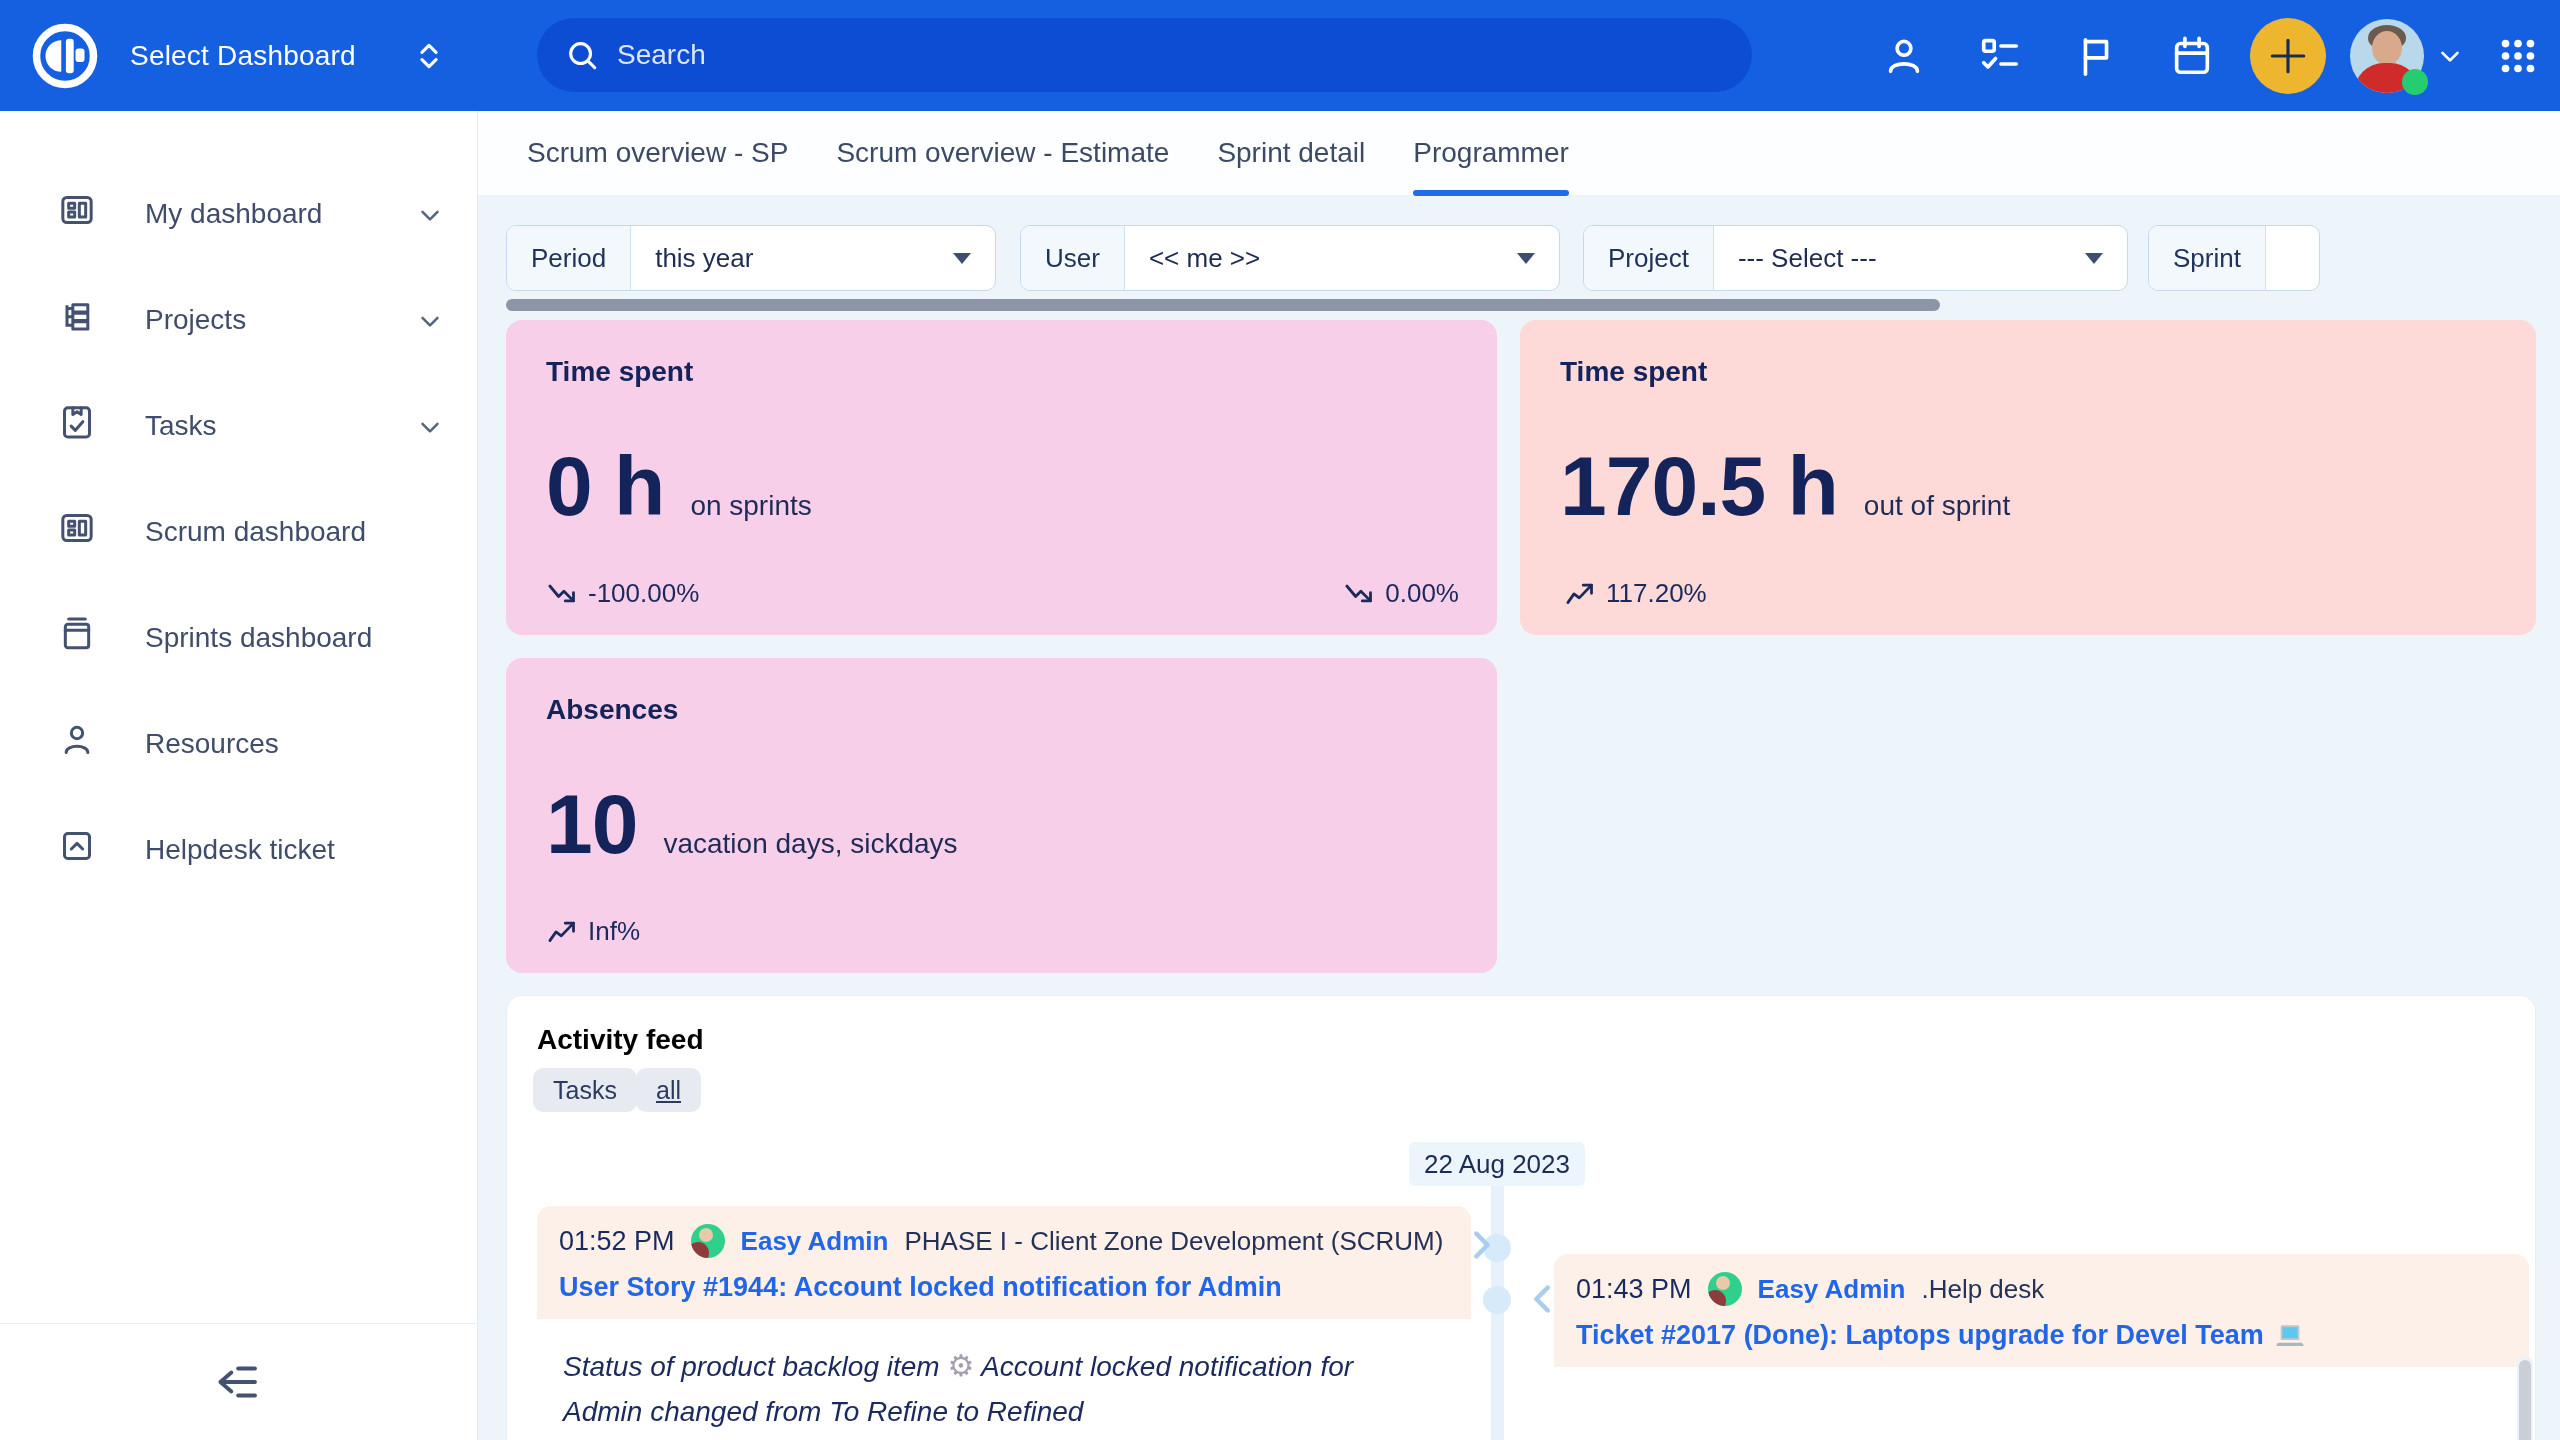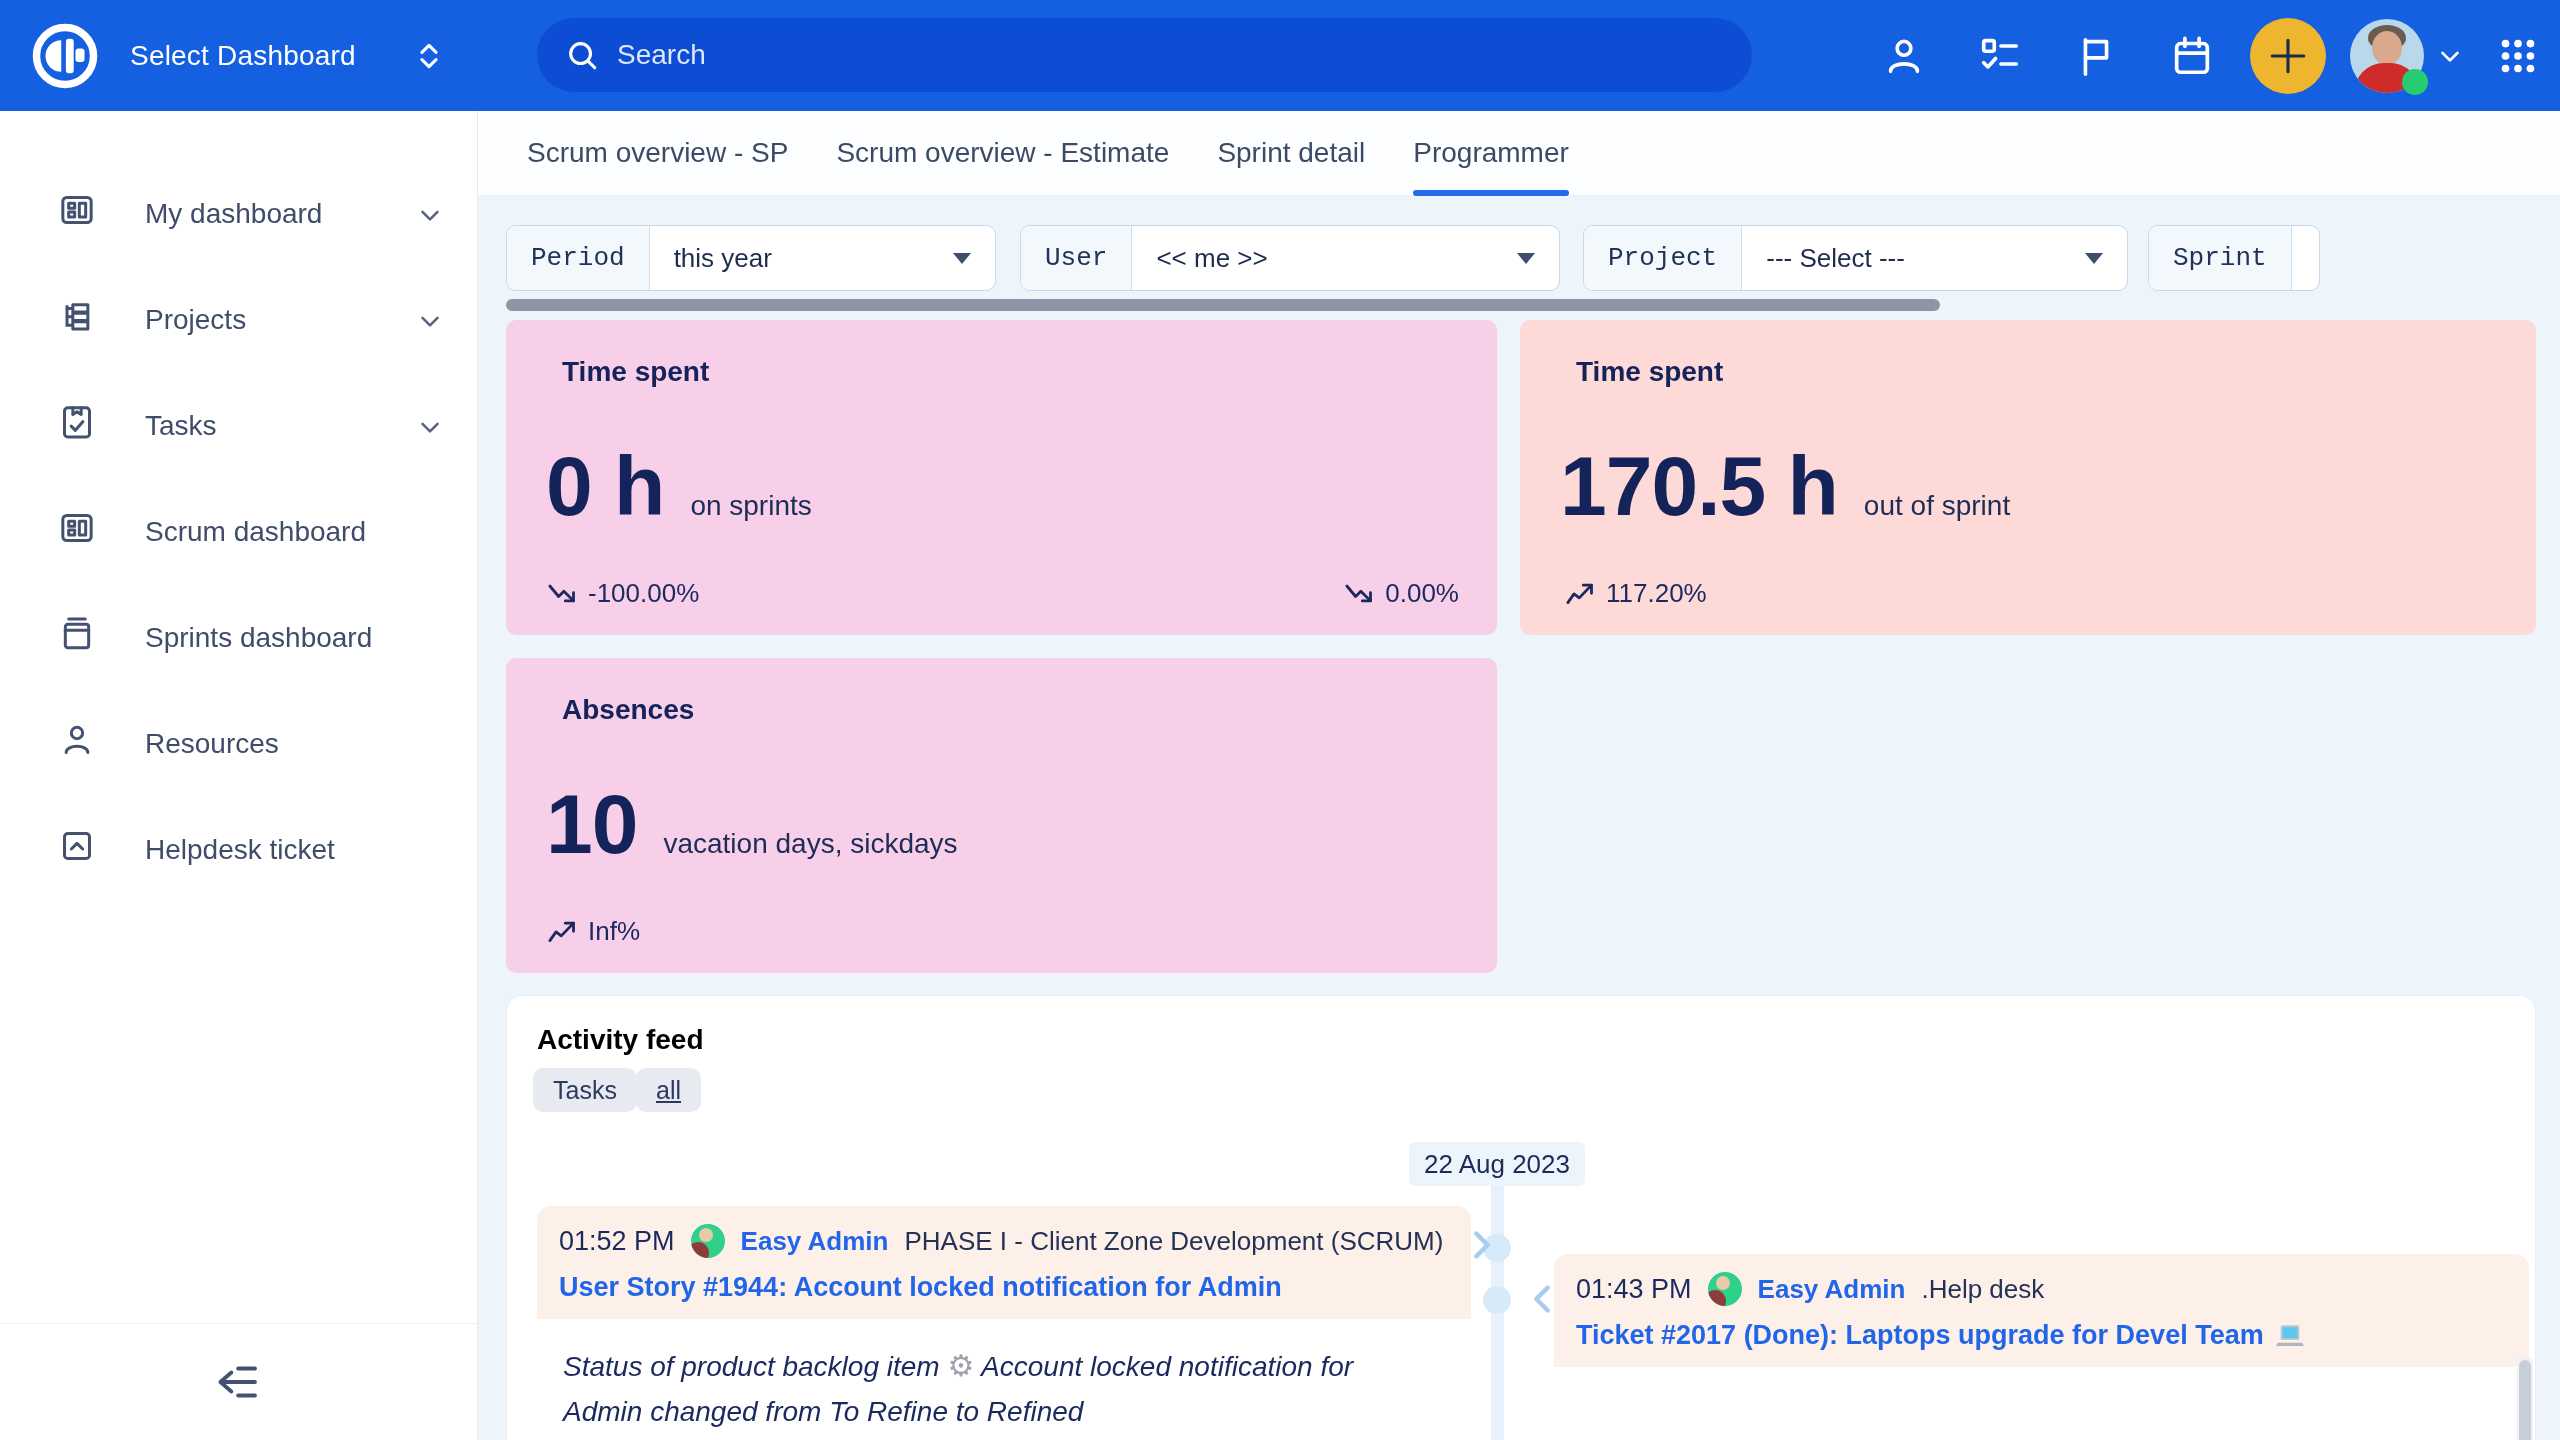--- a/index.html
+++ b/index.html
@@ -36,30 +36,30 @@
   .collapse-btn { margin-left:210px; color:#44516f; cursor:pointer; }
 
   
   .main { position:absolute; left:478px; top:111px; width:2427px; height:1329px; background:#eef5fa; }
   .tabbar { position:absolute; left:0; top:0; width:2082px; height:85px; background:#fcfeff; border-bottom:1px solid #edf1f6; display:flex; align-items:center; padding-left:49px; gap:48px; }
   .tab { font-size:28px; font-weight:500; color:#3d4a66; position:relative; height:85px; display:flex; align-items:center; cursor:pointer; }
   .tab.active::after { content:""; position:absolute; left:0; right:0; bottom:0; height:6px; border-radius:3px; background:#1f6be8; }
 
   
   .fbox { position:absolute; top:114px; height:66px; border:1px solid #c5d9ea; border-radius:10px; background:#fff; display:flex; overflow:hidden; }
-  .fbox .lbl { background:#f2f8fc; border-right:1px solid #cfe0ee; display:flex; align-items:center; padding:0 24px; font-size:26px; color:#22335b;font-family:Liberation Mono, monospace; }
+  .fbox .lbl { background:#f2f8fc; border-right:1px solid #cfe0ee; display:flex; align-items:center; padding:0 24px; font-size:26px; color:#22335b; }
   .fbox .val { display:flex; align-items:center; padding:0 24px; font-size:26px; color:#1e2c50; flex:1; cursor:pointer; }
   .caret { width:0; height:0; border-left:9px solid transparent; border-right:9px solid transparent; border-top:11px solid #3f4e6e; margin-left:auto; }
   .apply-btn { position:absolute; left:1818px; top:108px; width:224px; height:76px; background:#fff; border:2.5px solid #2060e6; border-radius:14px; display:flex; align-items:stretch; overflow:hidden; cursor:pointer; }
   .apply-main { flex:1; display:flex; align-items:center; justify-content:center; gap:12px; color:#2060e6; font-size:29px; font-weight:bold; border-right:2.5px solid #2060e6; }
   .apply-chev { width:54px; display:flex; align-items:center; justify-content:center; color:#2060e6; }
   .hscroll { position:absolute; left:28px; top:188px; width:1434px; height:12px; border-radius:6px; background:#8d96a8; cursor:pointer; }
 
   
-  .kpi { position:absolute; border-radius:10px; padding:36px 56px; }
+  .kpi { position:absolute; border-radius:16px; padding:36px 40px; }
   .kpi .ttl { font-size:28px; font-weight:bold; color:#14235a; }
   .kpi .valrow { position:absolute; left:40px; top:118px; display:flex; align-items:baseline; gap:26px; }
   .kpi .big { font-size:84px; font-weight:800; color:#14235a; letter-spacing:-1px; }
   .kpi .cap { font-size:28px; color:#1d2c57; }
   .trend { position:absolute; bottom:26px; display:flex; align-items:flex-end; gap:8px; font-size:26px; color:#1b2a5e; }
   .trend svg { margin-bottom:2px; }
 
   
   .feed { position:absolute; left:28px; top:884px; width:2030px; height:456px; background:#fff; border:1px solid #e9eef4; border-bottom:none; border-radius:16px 16px 0 0; }
   .feed-title { position:absolute; left:30px; top:28px; font-size:28px; font-weight:bold; color:#000000; }

